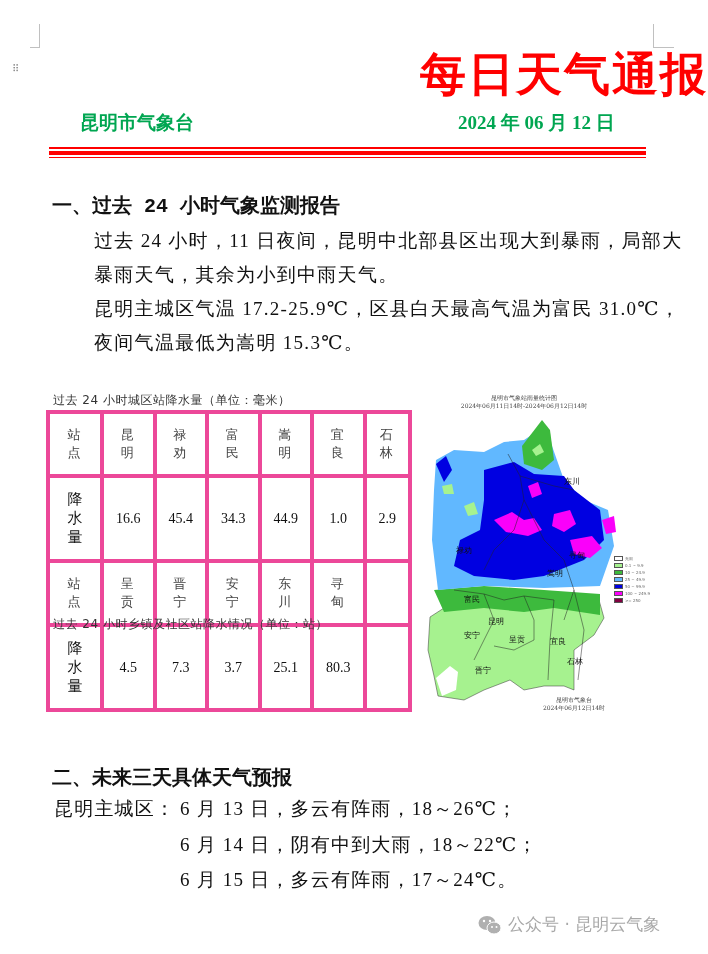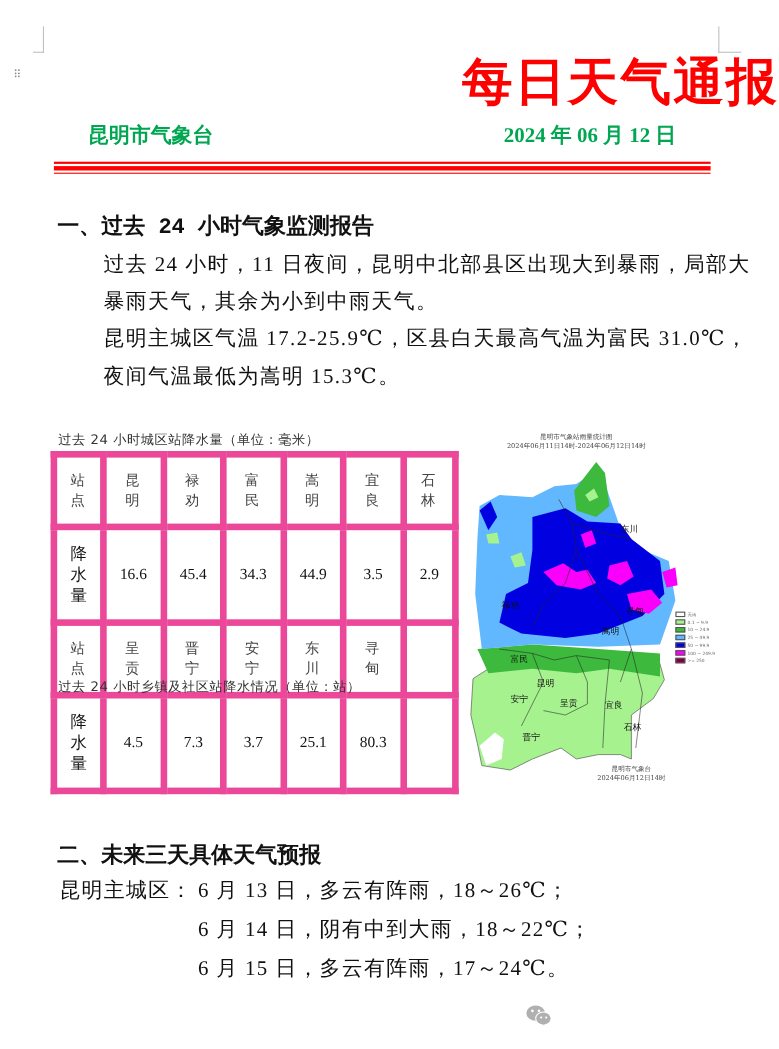--- a/index.html
+++ b/index.html
@@ -27,21 +27,21 @@
     .para { position: absolute; left: 54px; width: 602px; font-size: 19px; line-height: 34px;
             letter-spacing: 1.3px; font-family: "Liberation Serif", "DejaVu Serif", serif; }
     .p1 { top: 224px; }
     .p2 { top: 292px; }
     .indent { padding-left: 40px; }
     .caption { position: absolute; left: 53px; font-size: 12px; color: #333; letter-spacing: 0.5px;
                font-family: "DejaVu Sans", "Liberation Sans", sans-serif; }
     .cap1 { top: 392px; }
     .cap2 { top: 616px; }
     table.grid { position: absolute; border-collapse: collapse; left: 46px; }
-    table.grid td { border: 6px solid #ec4899; text-align: center; font-size: 14px; padding: 12px;
+    table.grid td { border: 4px solid #ec4899; text-align: center; font-size: 14px; padding: 12px;
                     font-family: "Liberation Serif", "DejaVu Serif", serif; }
     table.grid td.hdr { color: #444; font-size: 13px; letter-spacing: 2px;
                         font-family: "DejaVu Sans", "Liberation Sans", sans-serif; }
     table.grid td.rowlabel { font-size: 15px; font-family: "DejaVu Sans", "Liberation Sans", sans-serif; }
     table.t1 { top: 410px; width: 366px; }
     table.t1 tr { height: 43px; }
     table.t1 td:first-child { width: 56px; }
     table.t2 { top: 633px; width: 366px; }
     table.t2 tr.r-a { height: 44px; }
     table.t2 tr.r-b { height: 42px; }
@@ -103,21 +103,21 @@
     <td class="hdr">嵩明</td>
     <td class="hdr">宜良</td>
     <td class="hdr">石林</td>
   </tr>
   <tr>
     <td class="rowlabel">降水量</td>
     <td>16.6</td>
     <td>45.4</td>
     <td>34.3</td>
     <td>44.9</td>
-    <td>3.5</td>
+    <td>1.0</td>
     <td>2.9</td>
   </tr>
   <tr>
     <td class="hdr">站点</td>
     <td class="hdr">呈贡</td>
     <td class="hdr">晋宁</td>
     <td class="hdr">安宁</td>
     <td class="hdr">东川</td>
     <td class="hdr">寻甸</td>
     <td class="hdr"></td>
@@ -236,13 +236,14 @@
 
 <div class="watermark">
   <svg class="wechat-icon" viewBox="0 0 24 20">
     <ellipse cx="9" cy="8" rx="8.5" ry="7" fill="#b0b0b0"></ellipse>
     <ellipse cx="16" cy="13" rx="7" ry="6" fill="#b0b0b0" stroke="#fff" stroke-width="1"></ellipse>
     <circle cx="6" cy="6" r="1.2" fill="#fff"></circle>
       <circle cx="12" cy="6" r="1.2" fill="#fff"></circle>
     <circle cx="14" cy="12" r="1" fill="#fff"></circle>
       <circle cx="18.5" cy="12" r="1" fill="#fff"></circle>
   </svg>
+  <span>公众号 · 昆明云气象</span>
 </div>
 
 </body></html>

